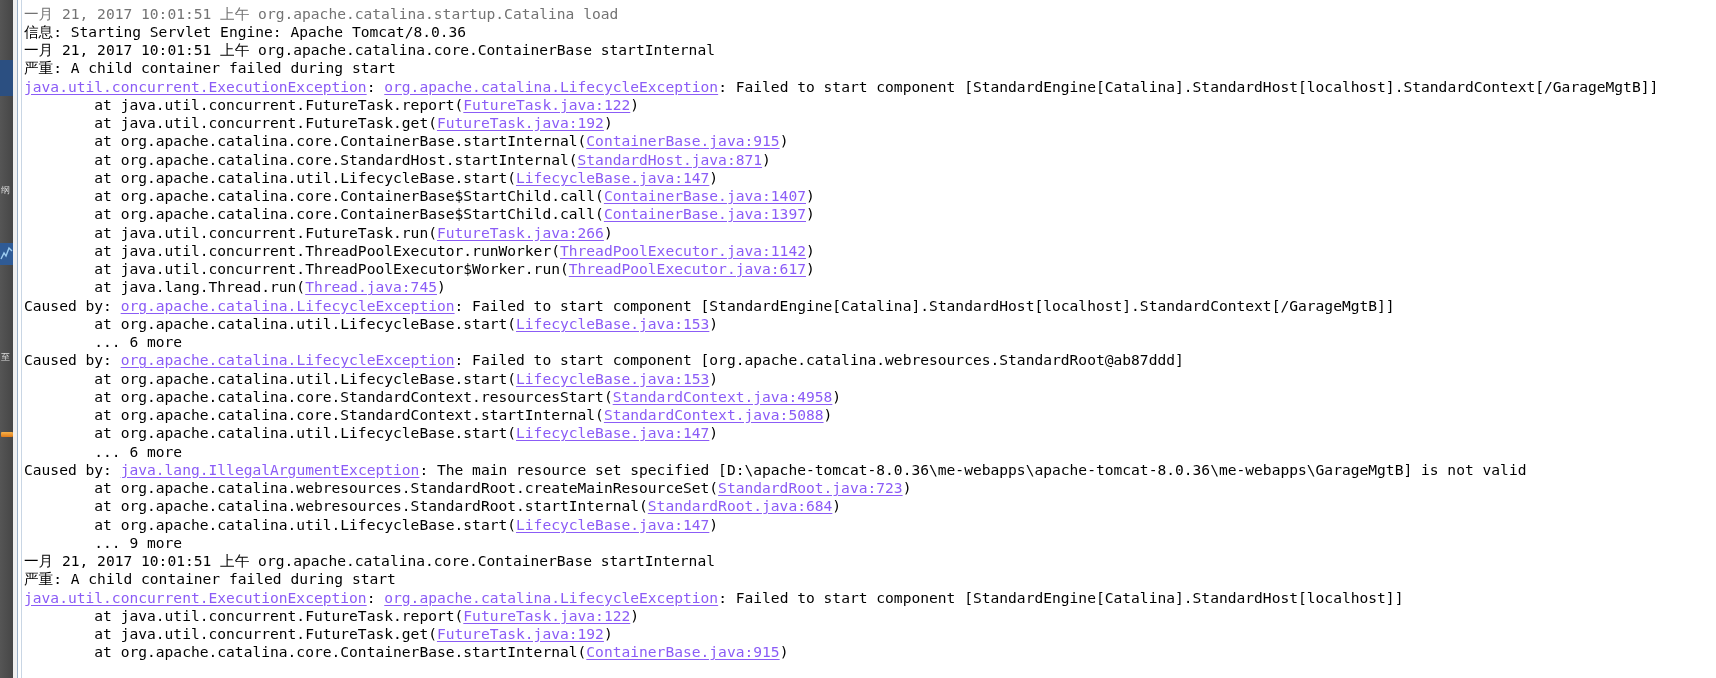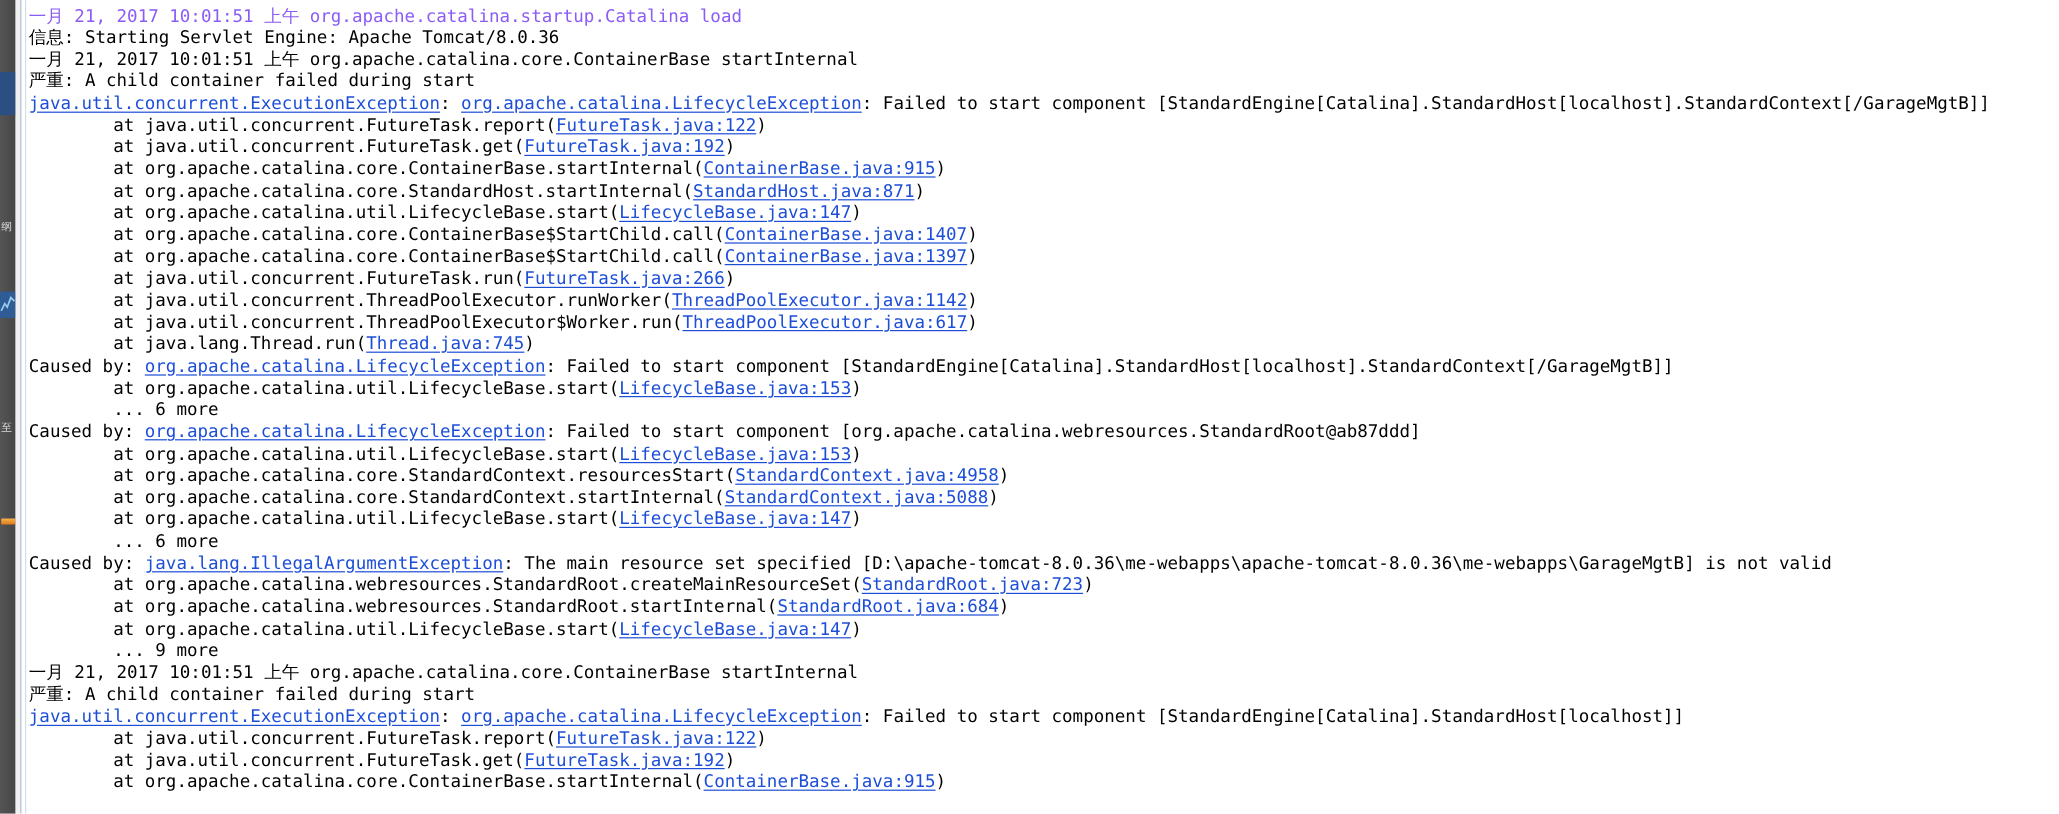--- a/index.html
+++ b/index.html
@@ -109,27 +109,27 @@
     top: -10px;
     white-space: pre;
     font-family: "DejaVu Sans Mono", "Liberation Mono", monospace;
     font-size: 14.6px;
     line-height: 18.25px;
     color: #000000;
     letter-spacing: 0px;
   }
   .ln { display: block; height: 18.25px; }
   .lnk {
-    color: #1d4ed8;
+    color: #8b5cf6;
     text-decoration: underline;
     text-underline-offset: 2px;
   }
   
   .clipped {
-    color: #8b5cf6;
+    color: #737373;
   }
 </style>
 </head>
 <body>
 
 <div id="app">
 
   <div id="ide-rail">
     <div class="rail-tab-active" style="top:60px;height:36px;"></div>
     <div class="rail-label" style="top:185px;">纲</div>

